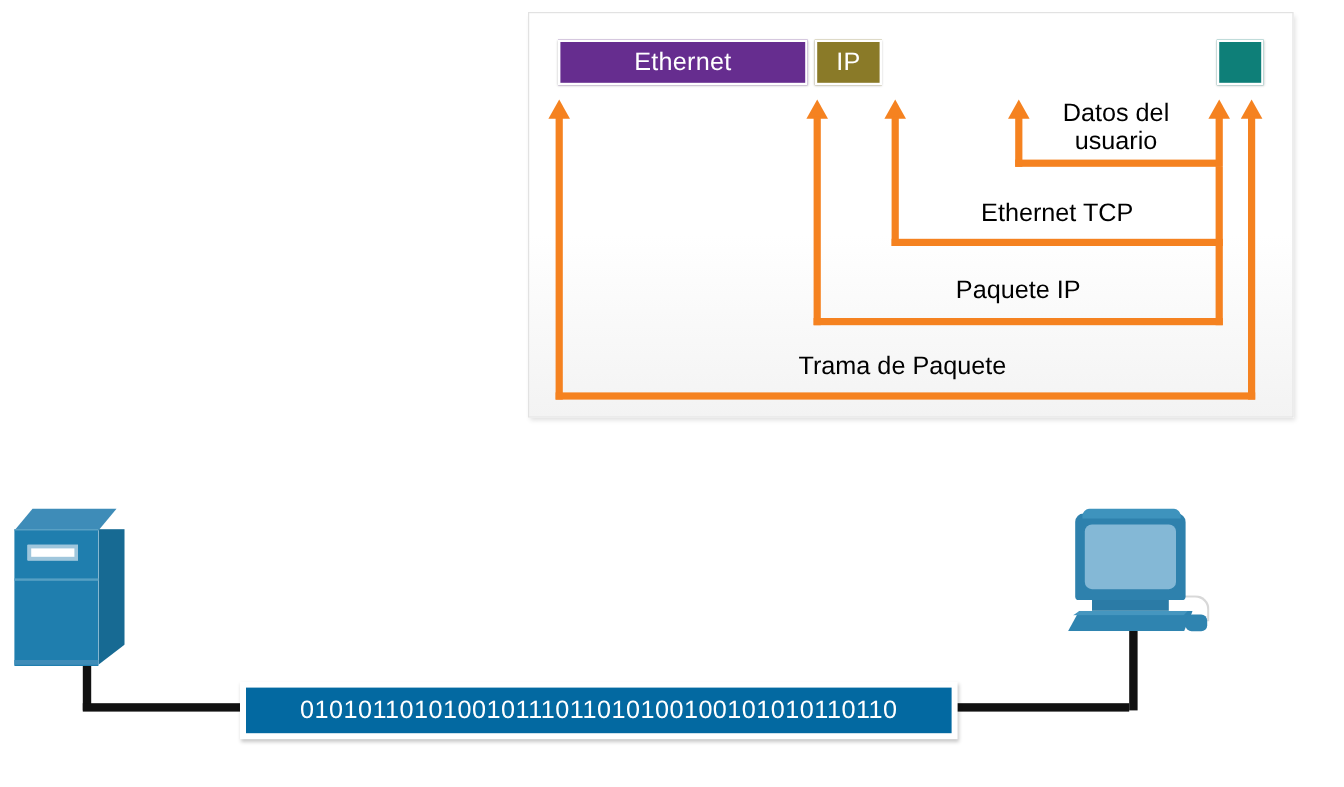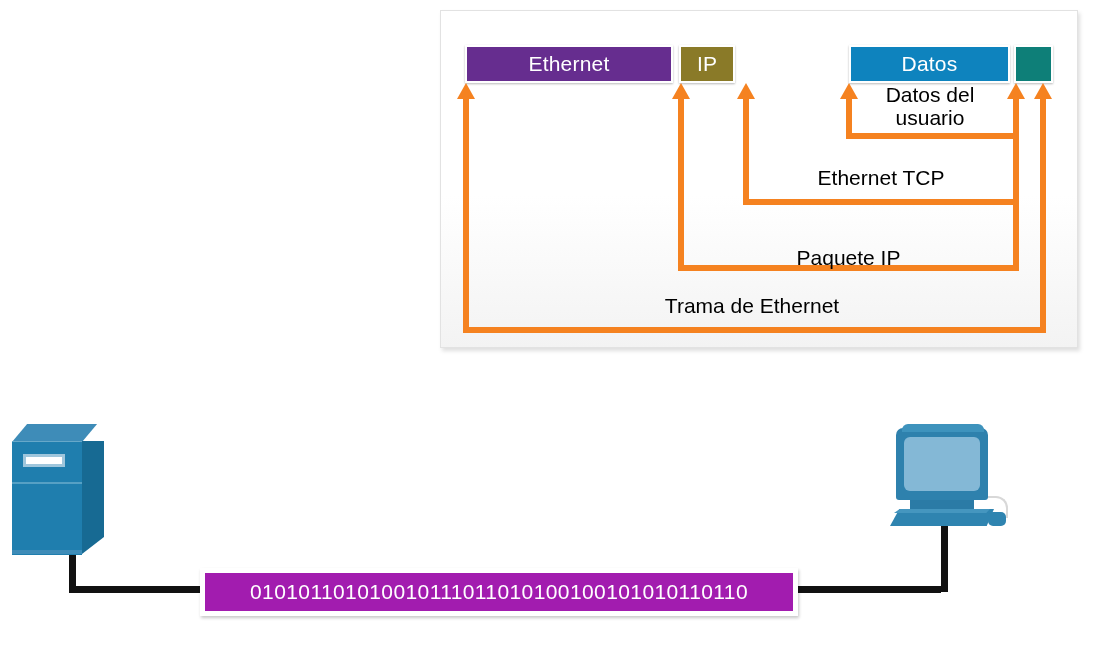--- a/index.html
+++ b/index.html
@@ -31,21 +31,21 @@
   
   #pdu-row {
     position: absolute;
     left: 24px;
     top: 22px;
     height: 38px;
     width: 592px;
   }
   .pdu-block {
     position: absolute;
-    top: 12px;
+    top: 0;
     height: 38px;
     box-sizing: border-box;
     display: flex;
     align-items: center;
     justify-content: center;
     color: #ffffff;
     font-size: 21px;
     letter-spacing: 0.2px;
     border: 2px solid #ffffff;
     box-shadow: 0 1px 2px rgba(0,0,0,0.28);
@@ -205,44 +205,41 @@
     background: #ffffff;
     box-shadow: 1px 2px 3px rgba(0,0,0,0.22);
     display: flex;
     align-items: center;
     box-sizing: border-box;
     padding: 5px;
   }
   #bitstream-inner {
     width: 100%;
     height: 100%;
-    background: #a21caf;
+    background: #0369a1;
     display: flex;
     align-items: center;
     justify-content: center;
     color: #ffffff;
     font-size: 21px;
     letter-spacing: 0.4px;
     font-family: "Liberation Sans", sans-serif;
   }
 </style>
 </head>
 <body>
 
 <div id="encap-panel">
 
   <div id="pdu-row">
     <div class="pdu-block" style="left:0px; width:208px; background:#662D8F;">
       <span>Ethernet</span>
     </div>
     <div class="pdu-block" style="left:214px; width:56px; background:#8A7A28;">
       <span>IP</span>
-    </div>
-    <div class="pdu-block" style="left:384px; width:161px; background:#0E83BE;">
-      <span>Datos</span>
     </div>
     <div class="pdu-block" style="left:549px; width:39px; background:#0E7F78;">
       <span></span>
     </div>
   </div>
 
   <div>
     <div class="arrow-up" style="left:399px; top:72px;"></div>
     <div class="stem" style="left:405px; top:86px; height:42px;"></div>
     <div class="stem" style="left:405px; top:122px; width:172px; height:6px;"></div>
@@ -258,30 +255,30 @@
     <div class="stem" style="left:302px; top:188px; width:276px; height:6px;"></div>
     <div class="stem" style="left:572px; top:128px; height:66px;"></div>
     <div class="bracket-label" style="left:310px; top:156px; width:260px;">Ethernet TCP</div>
   </div>
 
   <div>
     <div class="arrow-up" style="left:231px; top:72px;"></div>
     <div class="stem" style="left:237px; top:86px; height:174px;"></div>
     <div class="stem" style="left:237px; top:254px; width:341px; height:6px;"></div>
     <div class="stem" style="left:572px; top:194px; height:66px;"></div>
-    <div class="bracket-label" style="left:245px; top:236px; width:325px;">Paquete IP</div>
+    <div class="bracket-label" style="left:245px; top:220px; width:325px;">Paquete IP</div>
   </div>
 
   <div>
     <div class="arrow-up" style="left:16px; top:72px;"></div>
     <div class="stem" style="left:22px; top:86px; height:236px;"></div>
     <div class="stem" style="left:22px; top:316px; width:583px; height:6px;"></div>
     <div class="arrow-up" style="left:593px; top:72px;"></div>
     <div class="stem" style="left:599px; top:86px; height:236px;"></div>
-    <div class="bracket-label" style="left:30px; top:284px; width:562px;">Trama de Ethernet</div>
+    <div class="bracket-label" style="left:30px; top:284px; width:562px;">Trama de Paquete</div>
   </div>
 
 </div>
 
 <div class="cable" style="left:69px; top:548px; width:7px; height:44px;"></div>
 <div class="cable" style="left:69px; top:586px; width:138px; height:7px;"></div>
 <div class="cable" style="left:795px; top:586px; width:146px; height:7px;"></div>
 <div class="cable" style="left:941px; top:520px; width:7px; height:72px;"></div>
 
 <div id="server">

